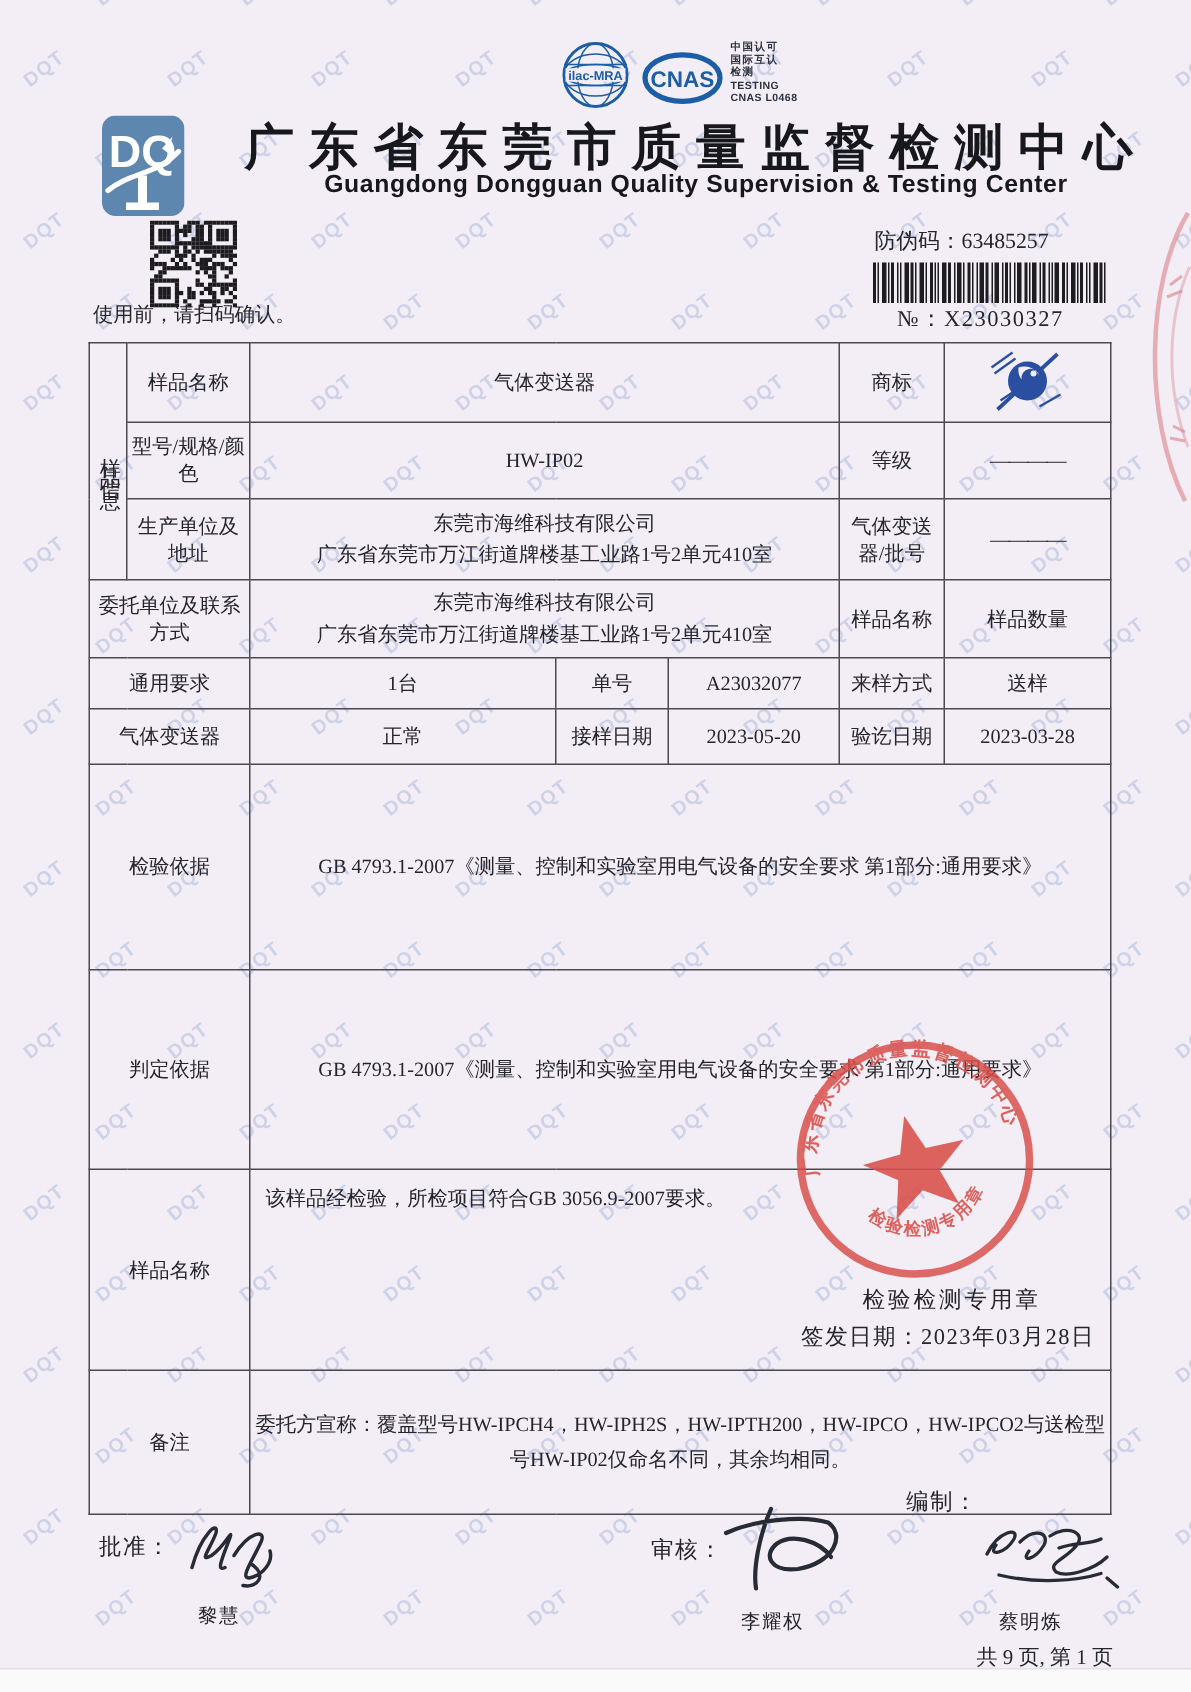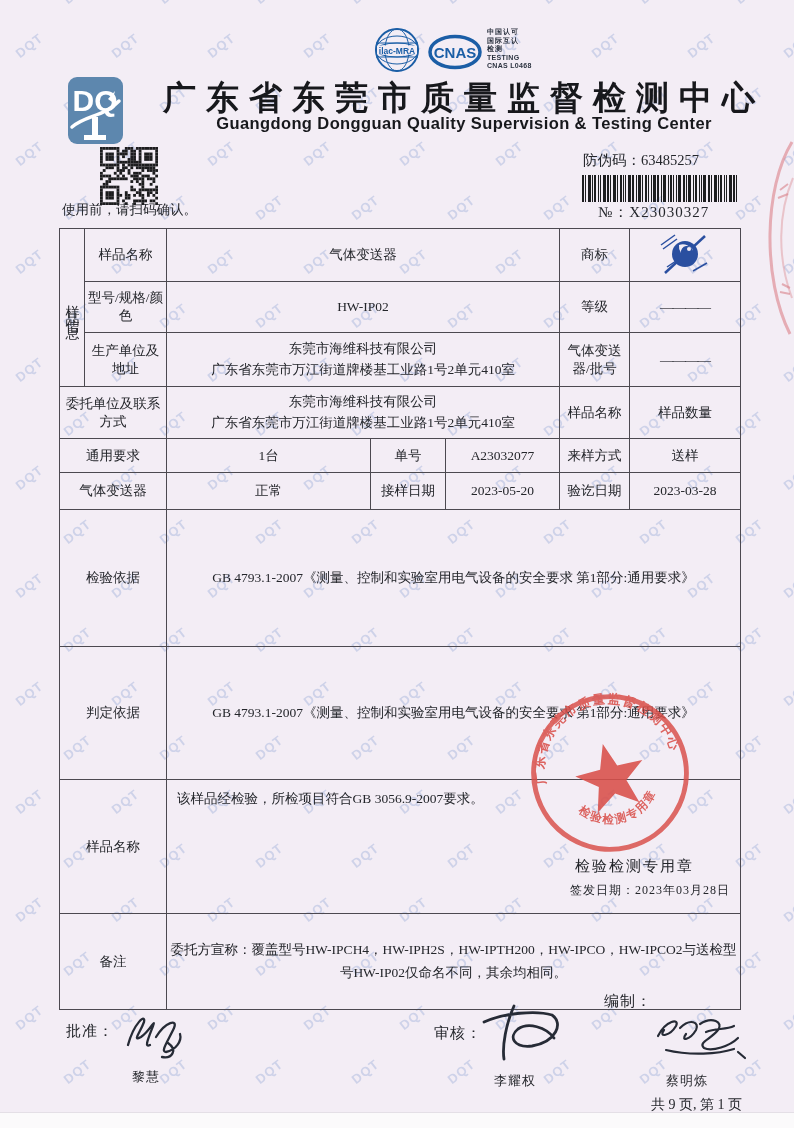--- a/index.html
+++ b/index.html
@@ -32,21 +32,21 @@
   table.main{position:absolute;left:59px;top:228px;width:681px;border-collapse:collapse;
              table-layout:fixed;font-size:13.5px;z-index:1;}
   table.main td{border:1px solid #4c4950;padding:0 3px;text-align:center;vertical-align:middle;
                 overflow:hidden;}
   td.vlab{writing-mode:vertical-rl;text-orientation:upright;letter-spacing:7px;font-size:14px;padding:0;}
   td.lft{text-align:left;padding-left:10px;padding-right:10px;}
   .addr{line-height:1.55;}
   .concl-wrap{position:relative;width:100%;height:132px;}
   .concl-text{position:absolute;left:10px;top:9px;text-align:left;}
   .stamp-cap{position:absolute;right:46px;top:76px;font-size:15px;letter-spacing:2px;}
-  .issue-date{position:absolute;right:10px;top:101px;font-size:12px;letter-spacing:1px;}
+  .issue-date{position:absolute;right:10px;top:101px;font-size:15px;letter-spacing:1px;}
   .dash{letter-spacing:-1px;}
   
   #stamp{left:527px;top:690px;width:166px;height:166px;z-index:2;opacity:0.88;}
   
   .sig-label{font-size:15px;letter-spacing:1px;}
   .sig-name{font-size:13px;letter-spacing:1px;}
   .page-info{left:622px;top:1096px;width:120px;font-size:14px;text-align:right;}
   .scan-edge{left:0;top:1112px;width:794px;height:16px;background:#fbfafb;border-top:1px solid #e4dfe6;}
   svg{display:block;}
 </style>

